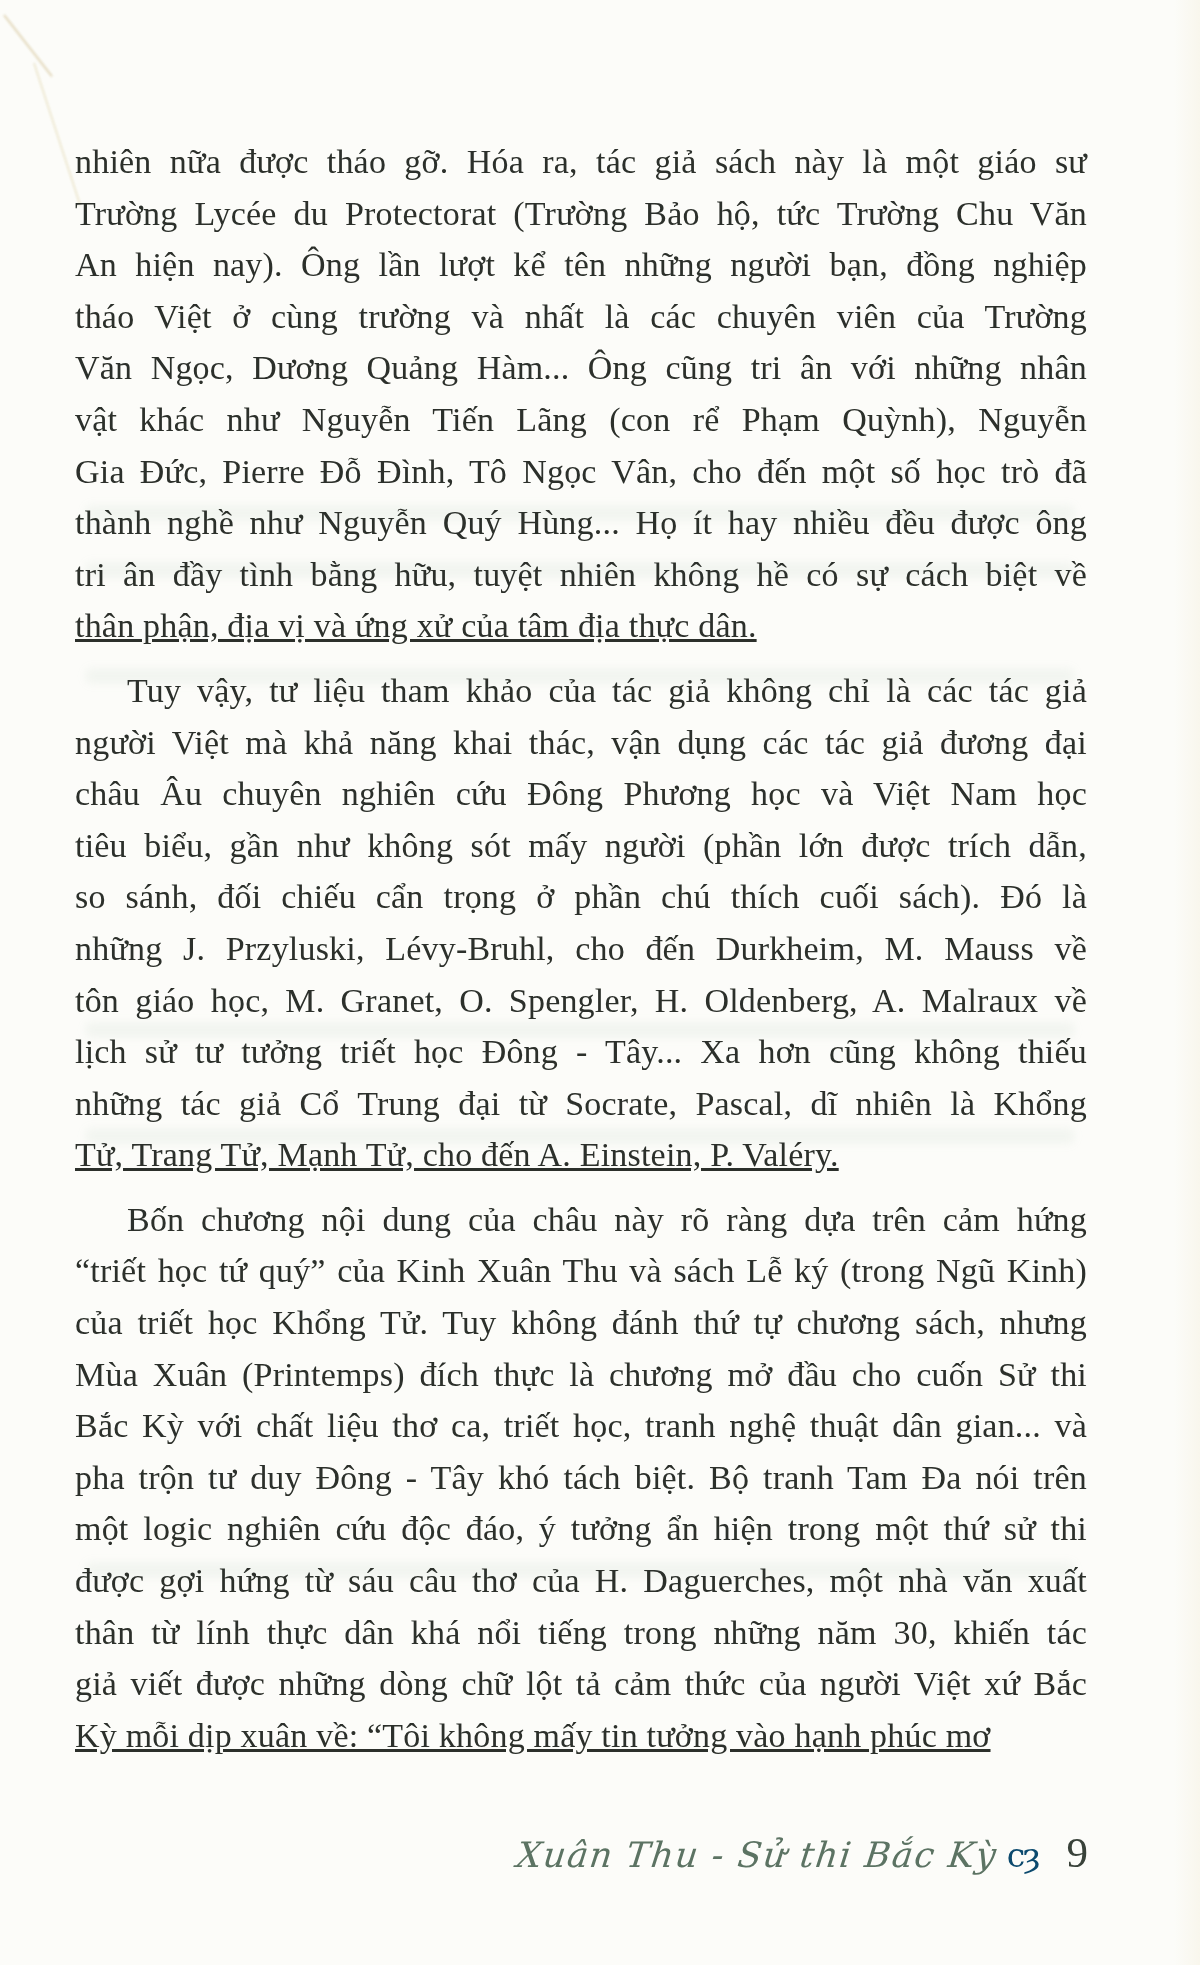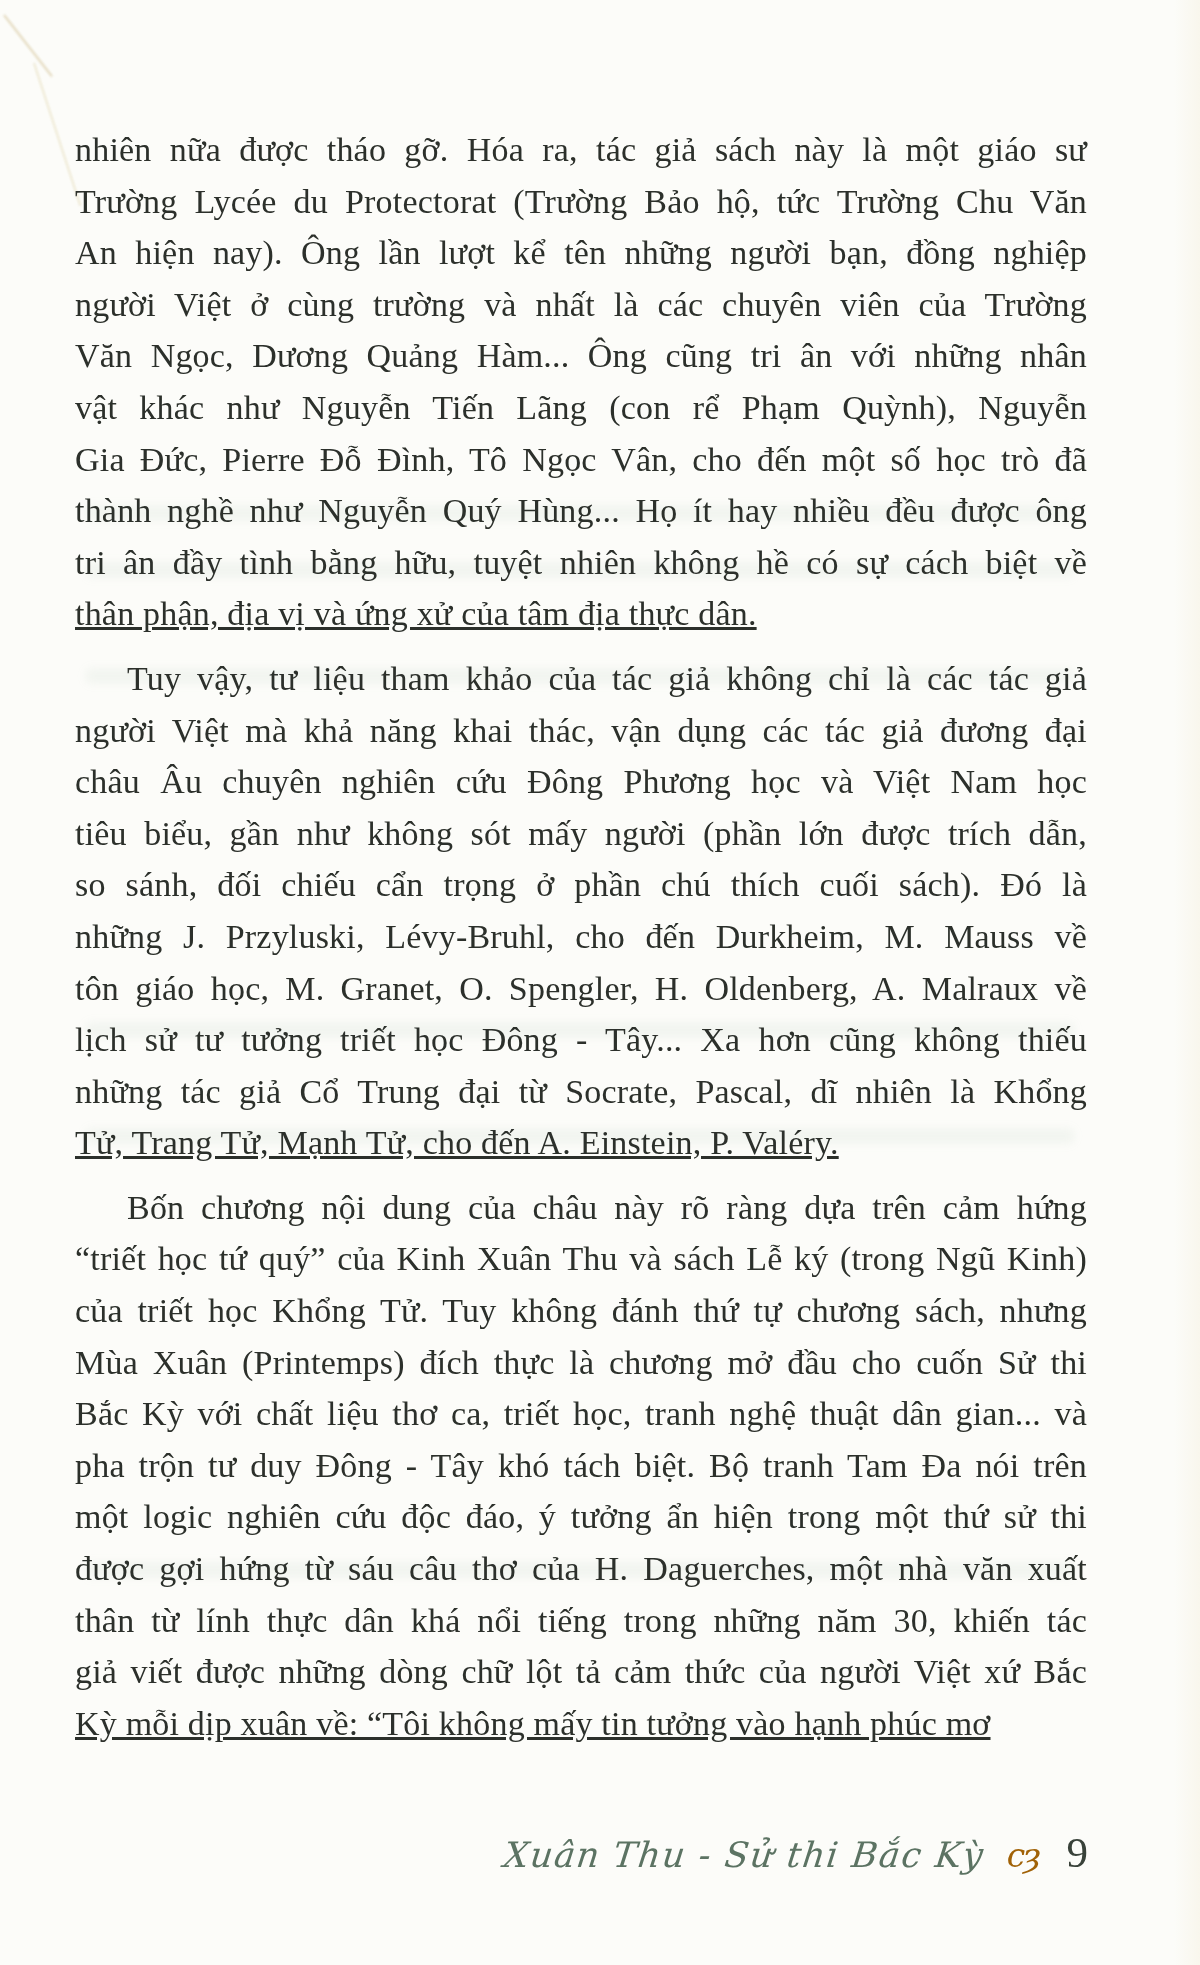--- a/index.html
+++ b/index.html
@@ -48,21 +48,21 @@
     width: 990px;
     height: 16px;
     background: rgba(148,176,150,0.09);
     filter: blur(4px);
     border-radius: 8px;
     pointer-events: none;
   }
   .text-block {
     position: absolute;
     left: 75px;
-    top: 124px;
+    top: 136px;
     width: 1012px;
   }
   .para { margin: 0; }
   .para + .para { margin-top: 13px; }
   .line {
     font-size: 34px;
     line-height: 51.6px;
     color: #2c302b;
     text-align: justify;
     text-align-last: justify;
@@ -86,24 +86,23 @@
   .footer-script {
     font-family: "DejaVu Serif", serif;
     font-style: italic;
     font-size: 35px;
     color: #5c7363;
     letter-spacing: 1.5px;
     transform: skewX(-7deg);
   }
   .footer-ornament {
     font-family: "DejaVu Serif", serif;
-    font-style: italic;
     font-size: 33px;
-    color: #a16207;
-    margin-left: 22px;
+    color: #0c4a6e;
+    margin-left: 9px;
     letter-spacing: -2px;
   }
   .footer-pagenum {
     font-family: "Liberation Serif", serif;
     font-size: 43px;
     color: #39423a;
     margin-left: 28px;
   }
 </style>
 </head>
@@ -121,21 +120,21 @@
   <div class="ghost" style="top:1022px"></div>
   <div class="ghost" style="top:1128px"></div>
   <div class="ghost" style="top:1562px"></div>
 
   <div class="text-block" id="text-block">
 
   <div class="para">
         <div class="line">nhiên nữa được tháo gỡ. Hóa ra, tác giả sách này là một giáo sư</div>
         <div class="line">Trường Lycée du Protectorat (Trường Bảo hộ, tức Trường Chu Văn</div>
         <div class="line">An hiện nay). Ông lần lượt kể tên những người bạn, đồng nghiệp</div>
-        <div class="line">người Việt ở cùng trường và nhất là các chuyên viên của Trường</div>
+        <div class="line">tháo Việt ở cùng trường và nhất là các chuyên viên của Trường</div>
         <div class="line">Văn Ngọc, Dương Quảng Hàm... Ông cũng tri ân với những nhân</div>
         <div class="line">vật khác như Nguyễn Tiến Lãng (con rể Phạm Quỳnh), Nguyễn</div>
         <div class="line">Gia Đức, Pierre Đỗ Đình, Tô Ngọc Vân, cho đến một số học trò đã</div>
         <div class="line">thành nghề như Nguyễn Quý Hùng... Họ ít hay nhiều đều được ông</div>
         <div class="line">tri ân đầy tình bằng hữu, tuyệt nhiên không hề có sự cách biệt về</div>
         <div class="line last">thân phận, địa vị và ứng xử của tâm địa thực dân.</div>
       </div>
       <div class="para">
         <div class="line first-indent">Tuy vậy, tư liệu tham khảo của tác giả không chỉ là các tác giả</div>
         <div class="line">người Việt mà khả năng khai thác, vận dụng các tác giả đương đại</div>

